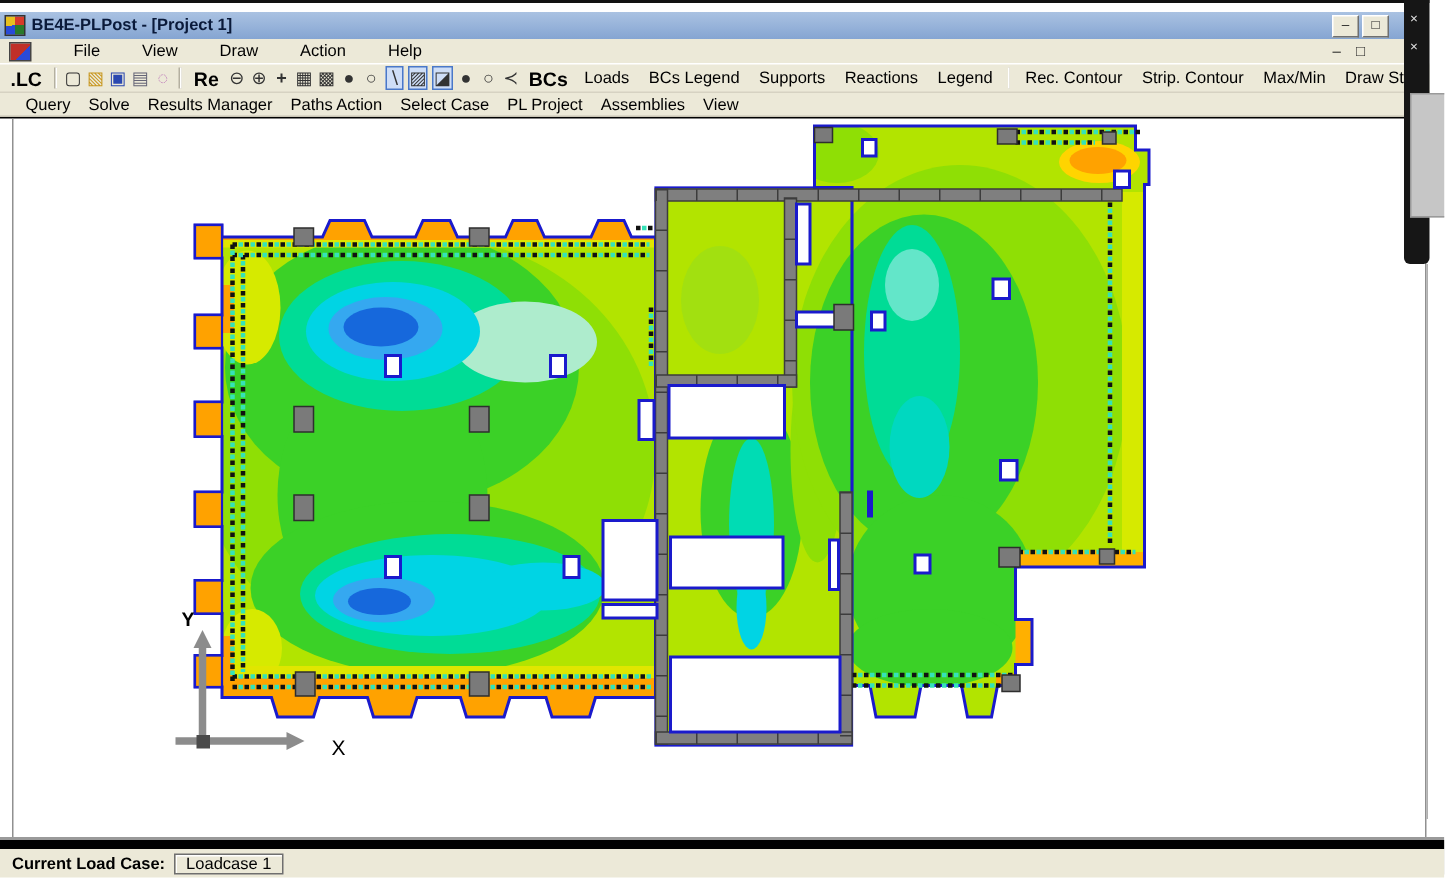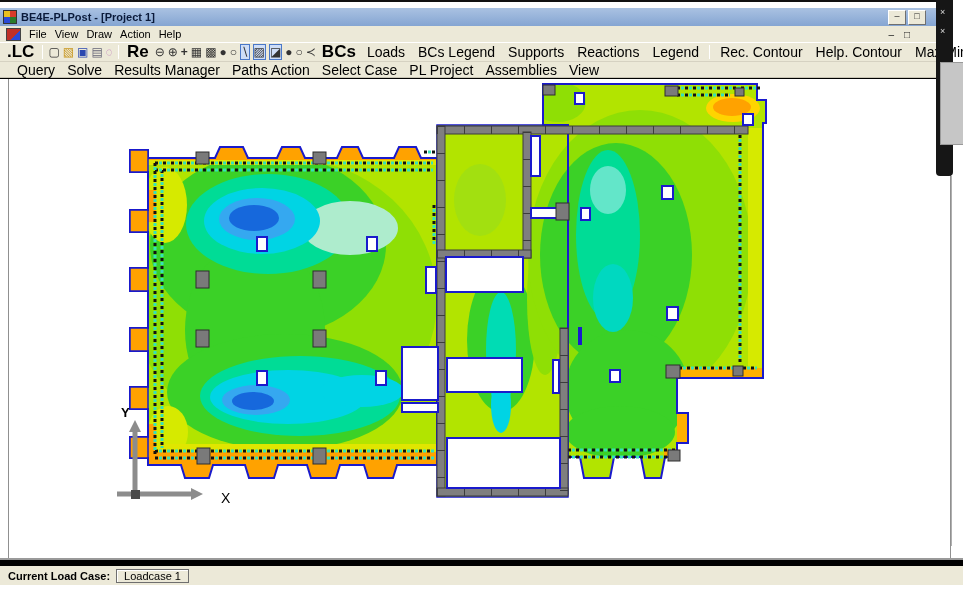--- a/index.html
+++ b/index.html
@@ -12,33 +12,33 @@
             background:linear-gradient(180deg,#aac2e2,#85a5d2);display:flex;align-items:center;}
   .apptitle{font-weight:bold;color:#0a1a3a;font-size:11px;margin-left:4px;white-space:nowrap;}
   .appicon{width:12px;height:12px;margin-left:3px;flex:0 0 auto;
            background:conic-gradient(#d83a2a 0 25%,#2a7a2a 0 50%,#2a4ad8 0 75%,#e8c020 0);border:1px solid #333;}
   .winbtns{margin-left:auto;display:flex;gap:2px;margin-right:10px;}
   .winbtn{width:16px;height:13px;background:#ece9d8;border:1px solid;border-color:#fff #6f6f6f #6f6f6f #fff;
           font-size:9px;line-height:11px;text-align:center;color:#222;}
   .blackstrip{left:936px;top:0;width:17px;height:176px;background:#161616;border-radius:0 0 4px 4px;}
   .stripx{position:absolute;left:4px;color:#ddd;font-size:9px;}
   .thumb{left:940px;top:62px;width:23px;height:81px;background:#c6c6c6;border:1px solid #9a9a9a;}
-  .menubar{left:0;top:26px;width:936px;height:16px;background:#ece9d8;display:flex;align-items:center;gap:8px;padding-left:6px;box-sizing:border-box;}
+  .menubar{left:0;top:26px;width:936px;height:16px;background:#ece9d8;display:flex;align-items:center;gap:28px;padding-left:6px;box-sizing:border-box;}
   .mdiicon{width:13px;height:11px;background:linear-gradient(135deg,#c03028 60%,#2a4ad8 60%);border:1px solid #444;}
   .menuitem{cursor:default;}
   .mdibtns{margin-left:auto;display:flex;gap:10px;margin-right:26px;color:#222;font-size:10px;}
   .toolbar1{left:0;top:42px;width:953px;height:20px;background:#ece9d8;border-top:1px solid #fff;
             border-bottom:1px solid #d6d2c2;display:flex;align-items:center;gap:3px;padding-left:4px;box-sizing:border-box;}
   .toolbar2{left:0;top:62px;width:953px;height:16px;background:#ece9d8;display:flex;align-items:center;gap:2px;padding-left:12px;box-sizing:border-box;border-bottom:1px solid #c8c4b4;}
-  .tbtext{font-weight:bold;font-size:17px;padding:0 3px;}
+  .tbtext{font-weight:bold;font-size:13px;padding:0 3px;}
   .tbi{display:inline-block;width:16px;height:16px;font-size:12px;line-height:16px;text-align:center;color:#333;}
   .tbi.open{color:#c8971f}.tbi.save{color:#2b48b0}.tbi.print{color:#667}.tbi.zoomw{color:#b05ab0}
   .tbi.pressed{background:#cfdef7;border:1px solid #4a78c8;width:14px;height:14px;line-height:14px;}
   .sep{width:1px;height:14px;background:#b4b0a0;border-right:1px solid #fff;margin:0 2px;}
-  .tblabel{font-size:14px;padding:1px 5px;white-space:nowrap;}
+  .tblabel{font-size:11px;padding:1px 5px;white-space:nowrap;}
   .canvas-border-top{left:0;top:78px;width:952px;height:1px;background:#000;}
   .cb{background:#909090;}
   .statusbar{left:0;top:560px;width:963px;height:19px;background:#ece9d8;border-top:6px solid #000000;
              display:flex;align-items:center;box-shadow:0 -2px 0 #9a9a9a;}
   .statuslabel{font-weight:bold;margin-left:8px;}
   .statusbox{margin-left:6px;font-weight:normal;padding:0 7px;background:#ece9d8;
              border:1px solid #6f6f6f;box-shadow:inset 1px 1px 0 #fff;}
   .rightedge{left:951px;top:176px;width:1px;height:370px;background:#b0b0b0;}
   svg text{font-family:"Liberation Sans",sans-serif;}
 </style>
@@ -95,21 +95,21 @@
     <span class="tbi">○</span>
     <span class="tbi">≺</span>
     <span class="tbtext">BCs</span>
     <span class="tblabel">Loads</span>
     <span class="tblabel">BCs Legend</span>
     <span class="tblabel">Supports</span>
     <span class="tblabel">Reactions</span>
     <span class="tblabel">Legend</span>
     <span class="sep"></span>
     <span class="tblabel">Rec. Contour</span>
-    <span class="tblabel">Help. Contour</span>
+    <span class="tblabel">Strip. Contour</span>
     <span class="tblabel">Max/Min</span>
     <span class="tblabel">Draw Strip</span>
   </div>
 
   <div class="abs toolbar2">
     <span class="tblabel">Query</span>
     <span class="tblabel">Solve</span>
     <span class="tblabel">Results Manager</span>
     <span class="tblabel">Paths Action</span>
     <span class="tblabel">Select Case</span>

